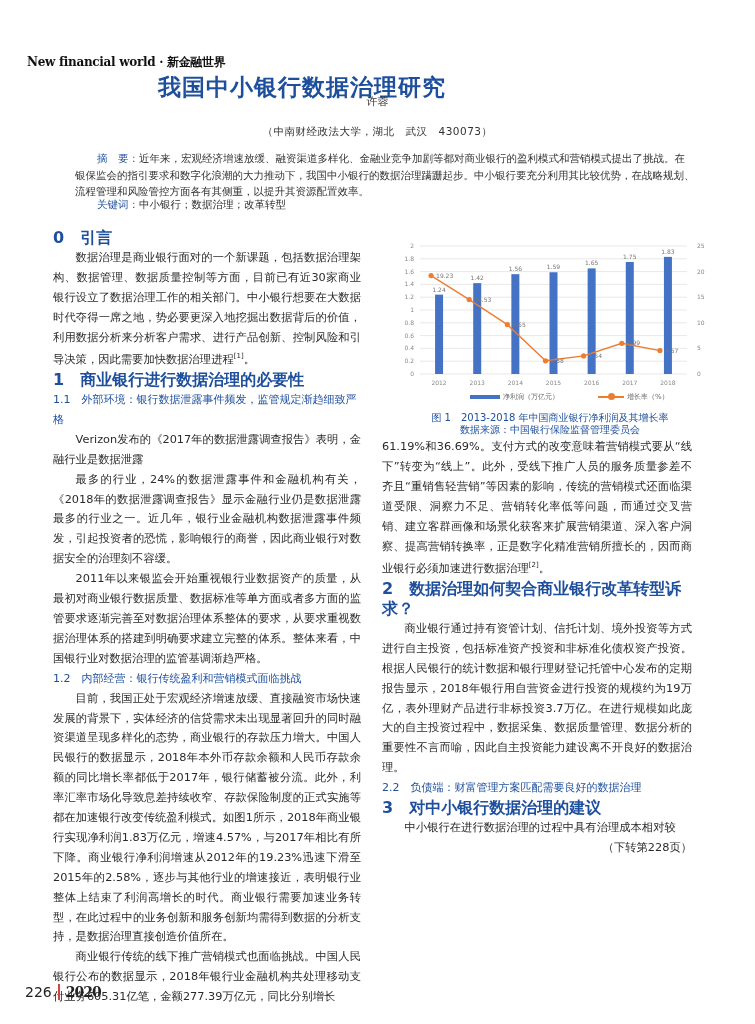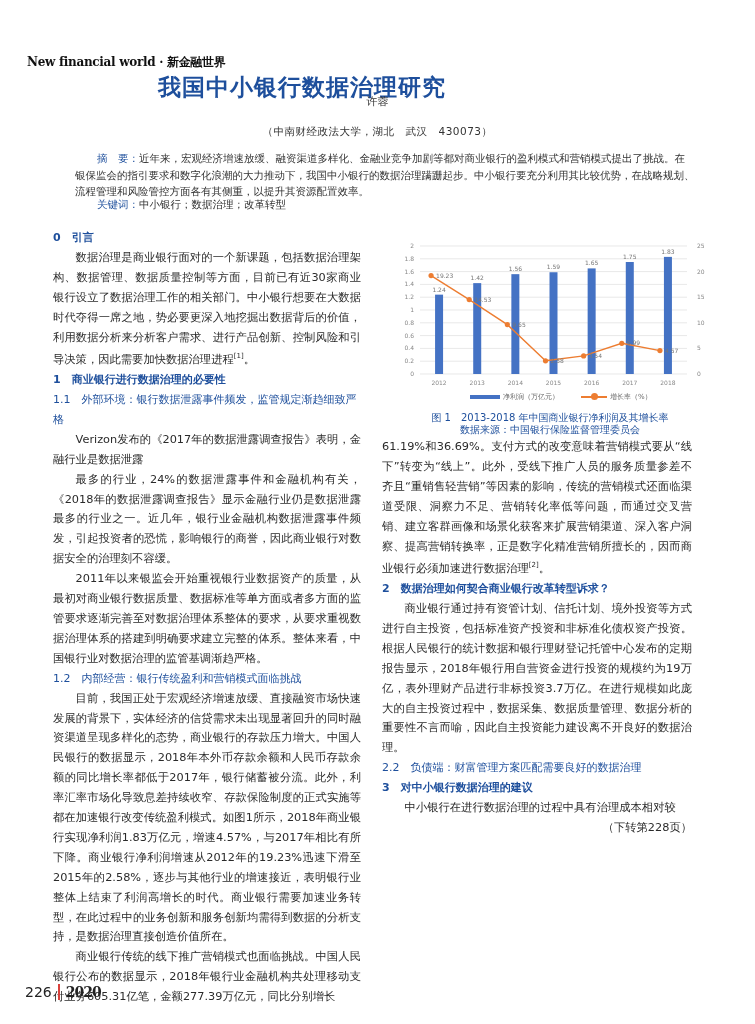--- a/index.html
+++ b/index.html
@@ -13,29 +13,29 @@
   .affil { position:absolute; left:0; width:755px; top:125px; text-align:center; font-size:10.5px; color:#333; letter-spacing:0.5px; }
   .abstract { position:absolute; left:75px; top:150px; width:620px; font-size:10.5px; line-height:16.5px;
               font-family:"DejaVu Serif", serif; color:#333; text-indent:22px; }
   .abstract .lbl { color:#1e4f9c; font-family:"DejaVu Sans", sans-serif; }
   .keywords { position:absolute; left:97px; top:198px; font-size:10.5px; font-family:"DejaVu Serif", serif; color:#333; }
   .keywords .lbl { color:#1e4f9c; font-family:"DejaVu Sans", sans-serif; }
 
   .col { position:absolute; font-size:11.3px; line-height:19.9px; color:#2a2a2a; }
   .col-left { left:53px; top:228px; width:308px; }
   .col-right { left:382px; top:437px; width:310px; }
-  .h1 { color:#1e4f9c; font-weight:bold; font-size:11px; }
+  .h1 { color:#1e4f9c; font-weight:bold; font-size:16px; }
   .h2 { color:#1e4f9c; font-size:11px; }
   .p { text-indent:2em; text-align:justify; }
   sup { font-size:7px; }
 
   .chart { position:absolute; left:392px; top:238px; width:345px; height:150px; }
   .fig-caption { position:absolute; left:390px; top:412px; width:320px; text-align:center;
                  font-size:10px; color:#1e4f9c; line-height:12px; }
-  .legend { position:absolute; left:470px; top:392px; font-size:7px; color:#666; display:flex; gap:22px; align-items:center; }
+  .legend { position:absolute; left:470px; top:392px; font-size:7px; color:#666; display:flex; gap:39px; align-items:center; }
   .legend .sw-bar { display:inline-block; width:30px; height:4px; background:#4472c4; vertical-align:middle; margin-right:3px; }
   .legend .sw-line { display:inline-block; width:26px; height:2px; background:#ed7d31; vertical-align:middle; margin-right:3px; position:relative; }
   .legend .sw-line::after { content:""; position:absolute; left:10px; top:-3px; width:7px; height:7px; border-radius:50%; background:#ed7d31; }
 
   .footer { position:absolute; left:25px; top:984px; font-size:14px; color:#222; display:flex; align-items:center; gap:6px; }
   .footer .bar { width:2px; height:16px; background:#d9413b; }
   .footer .yr { font-family:"DejaVu Serif", serif; font-weight:bold; font-size:14px; letter-spacing:-1px; }
   .cont { text-align:right; }
 </style>
 </head>

